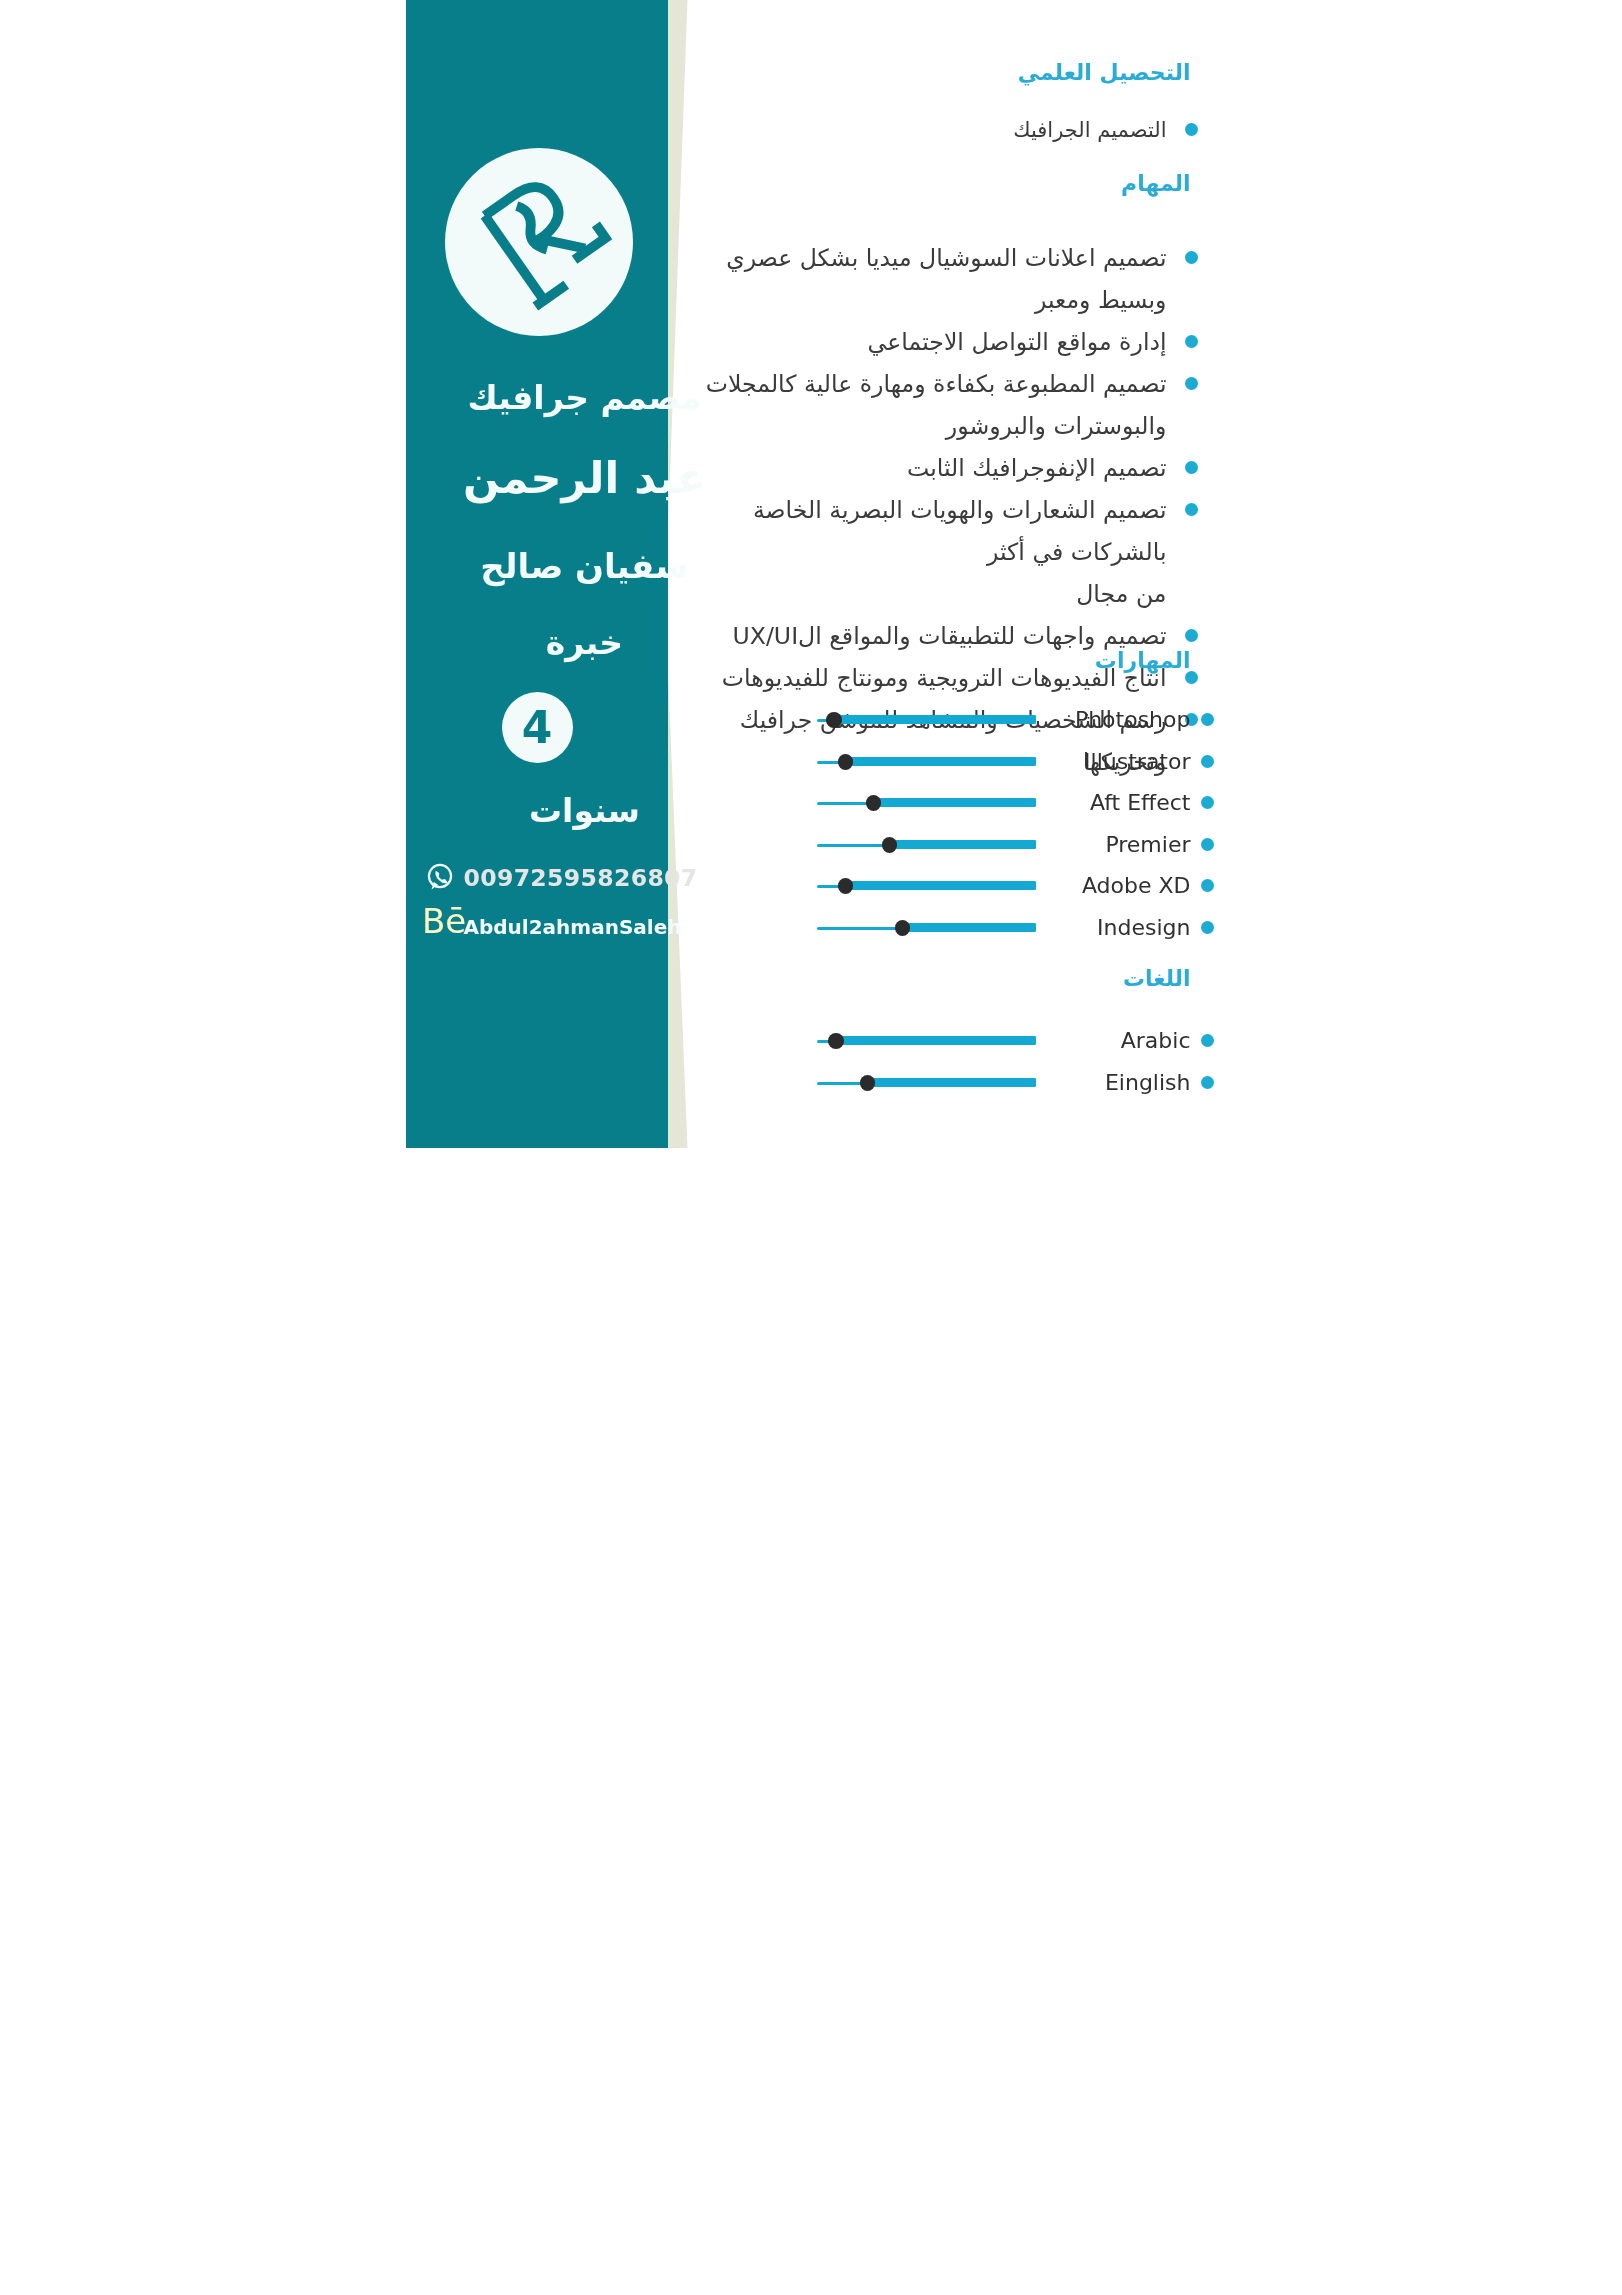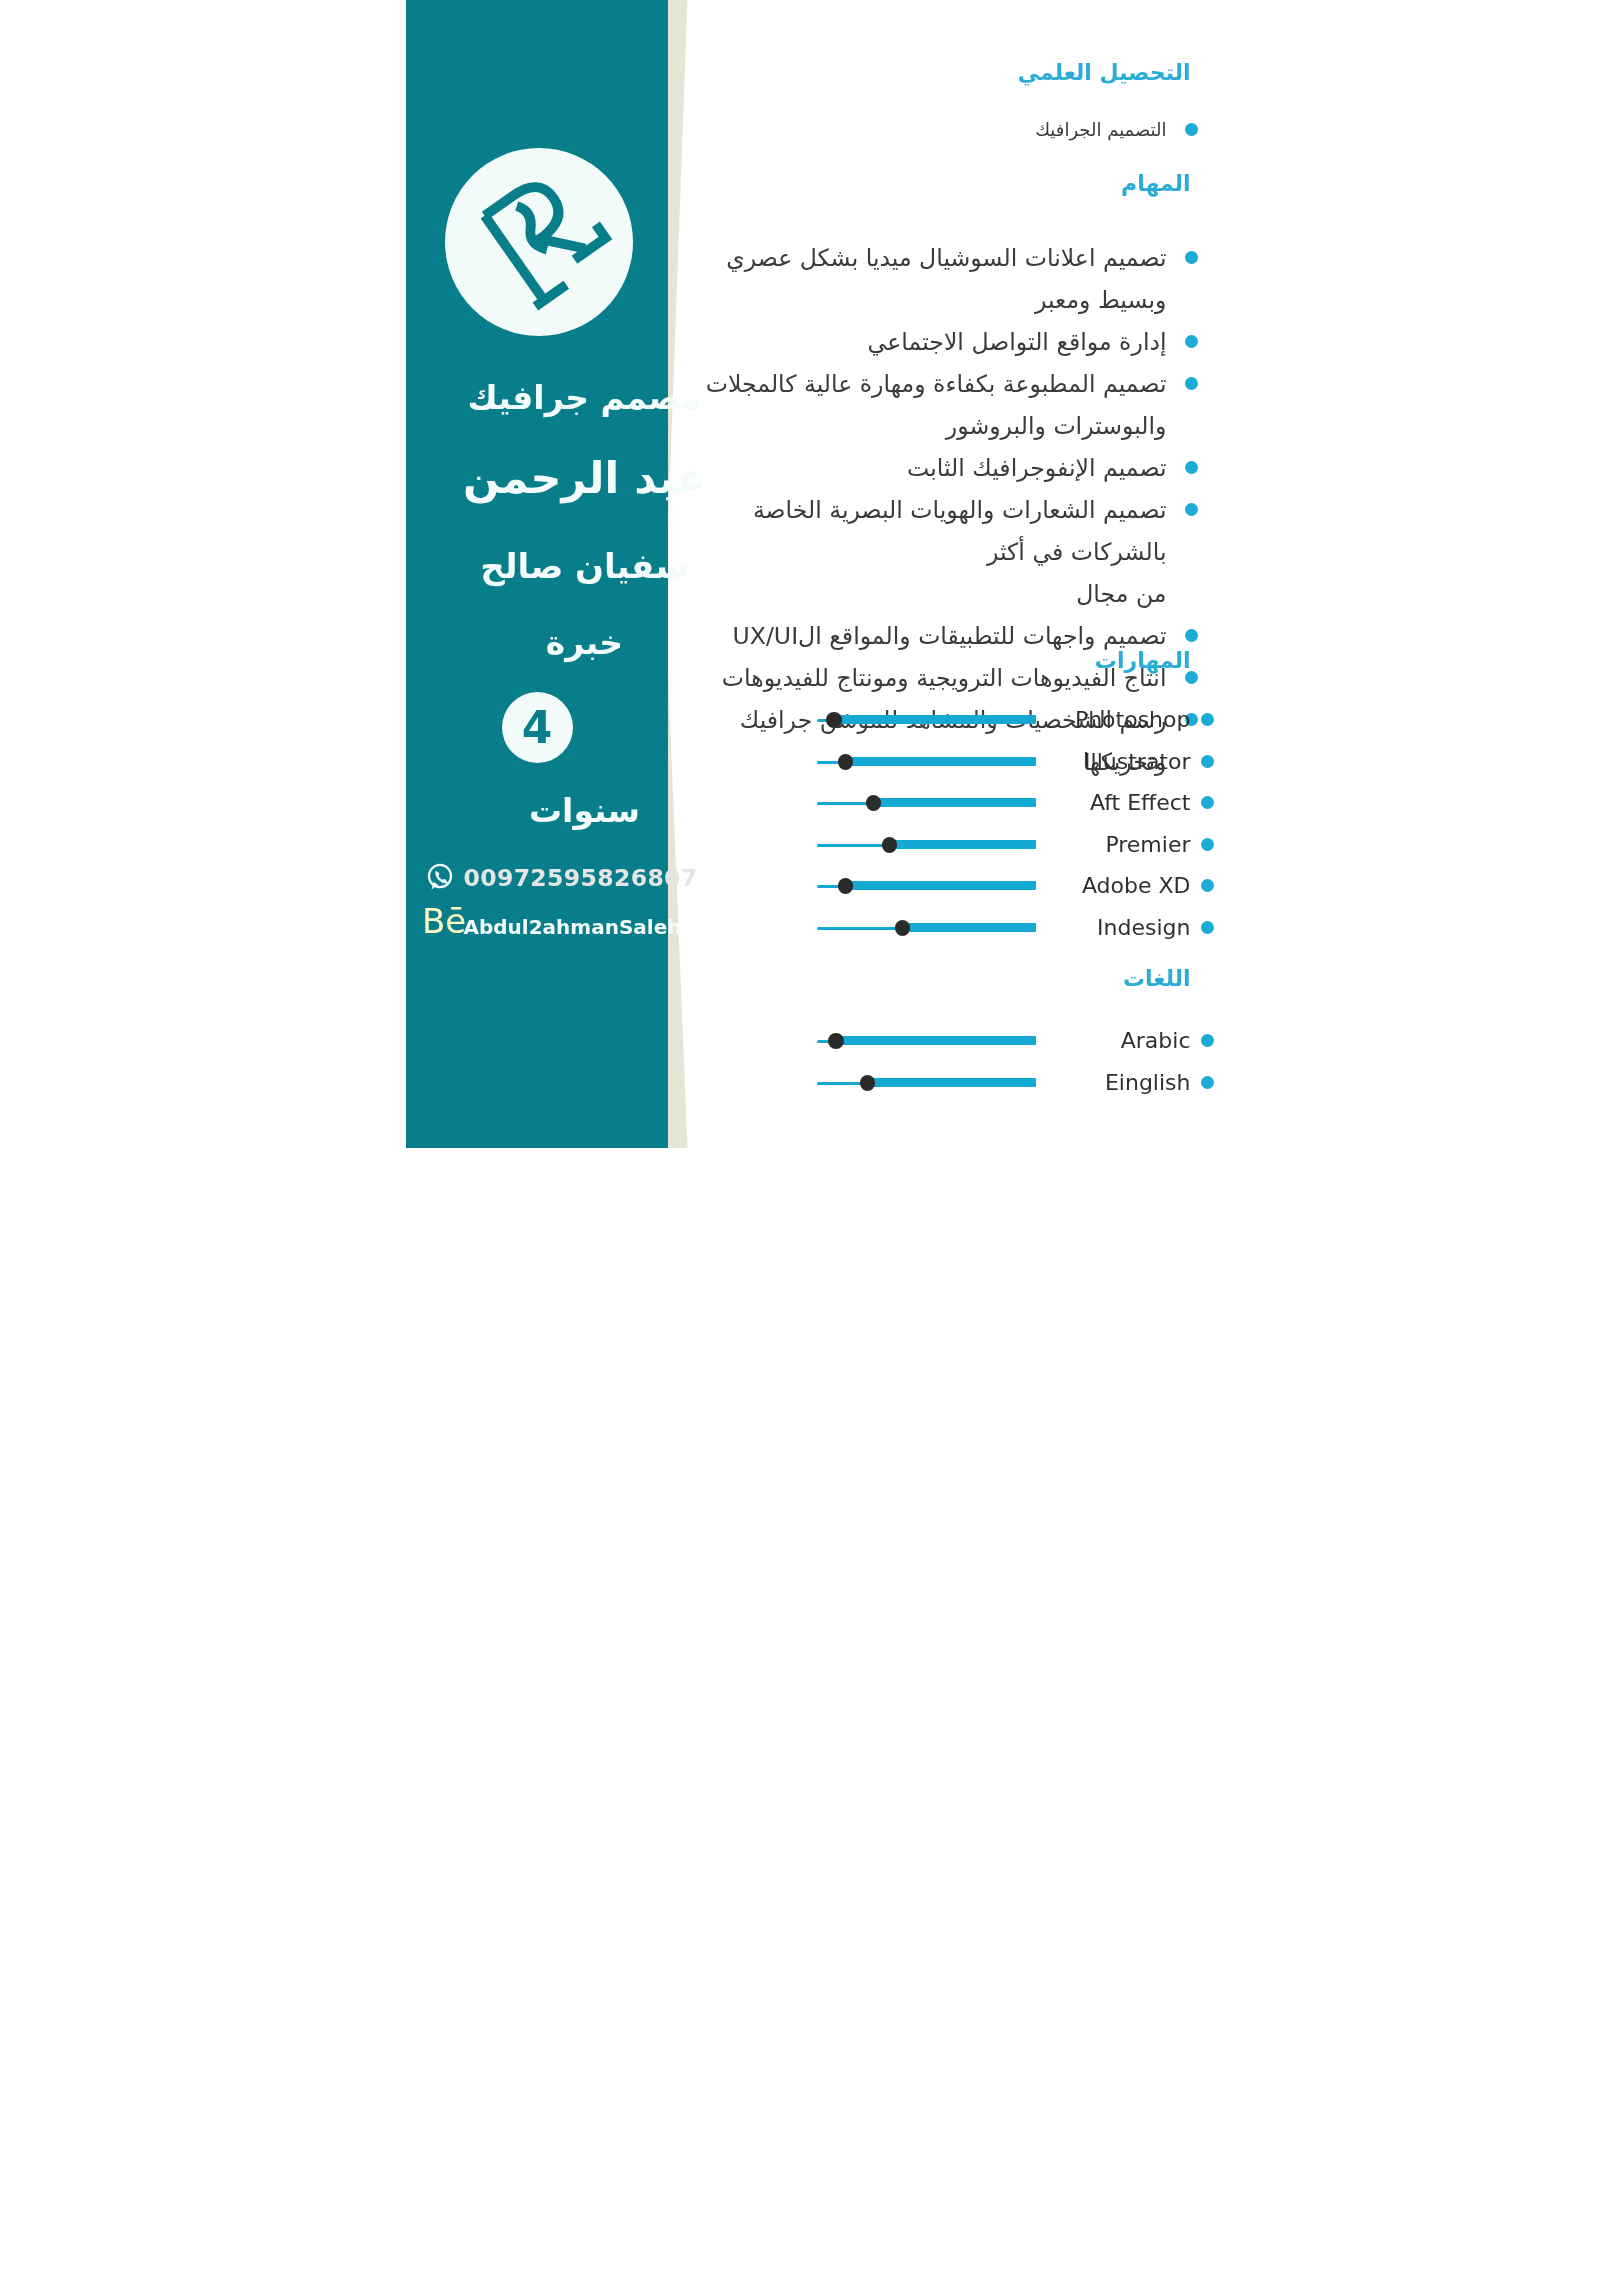--- a/index.html
+++ b/index.html
@@ -38,21 +38,21 @@
   #h-education{top:60px;}
   #h-tasks{top:171px;}
   #h-skills{top:648px;}
   #h-languages{top:966px;}
   #education-list{position:absolute;right:50px;top:109px;direction:rtl;}
   #tasks-list{position:absolute;right:50px;top:222px;width:484px;direction:rtl;margin-top:15px;}
   .li-row{
     position:relative;direction:rtl;text-align:right;color:#3b3b3b;
     font-size:23.6px;line-height:42px;white-space:pre-line;
   }
-  #education-list .li-row{font-size:18px;text-align:right;}
+  #education-list .li-row{font-size:21px;text-align:right;}
   .li-bullet{
     position:absolute;right:-31px;top:14.4px;width:13px;height:13px;border-radius:50%;background:#1cabd3;
   }
   
   .meter-row{position:absolute;left:12px;width:811px;height:15.7px;margin-left:8px;}
   .meter-label{
     position:absolute;right:46px;top:-2px;font-size:22px;line-height:19.6px;color:#303030;
     font-weight:400;direction:ltr;
   }
   .meter-dot{position:absolute;right:23px;top:1.3px;width:13px;height:13px;border-radius:50%;background:#1cabd3;}

